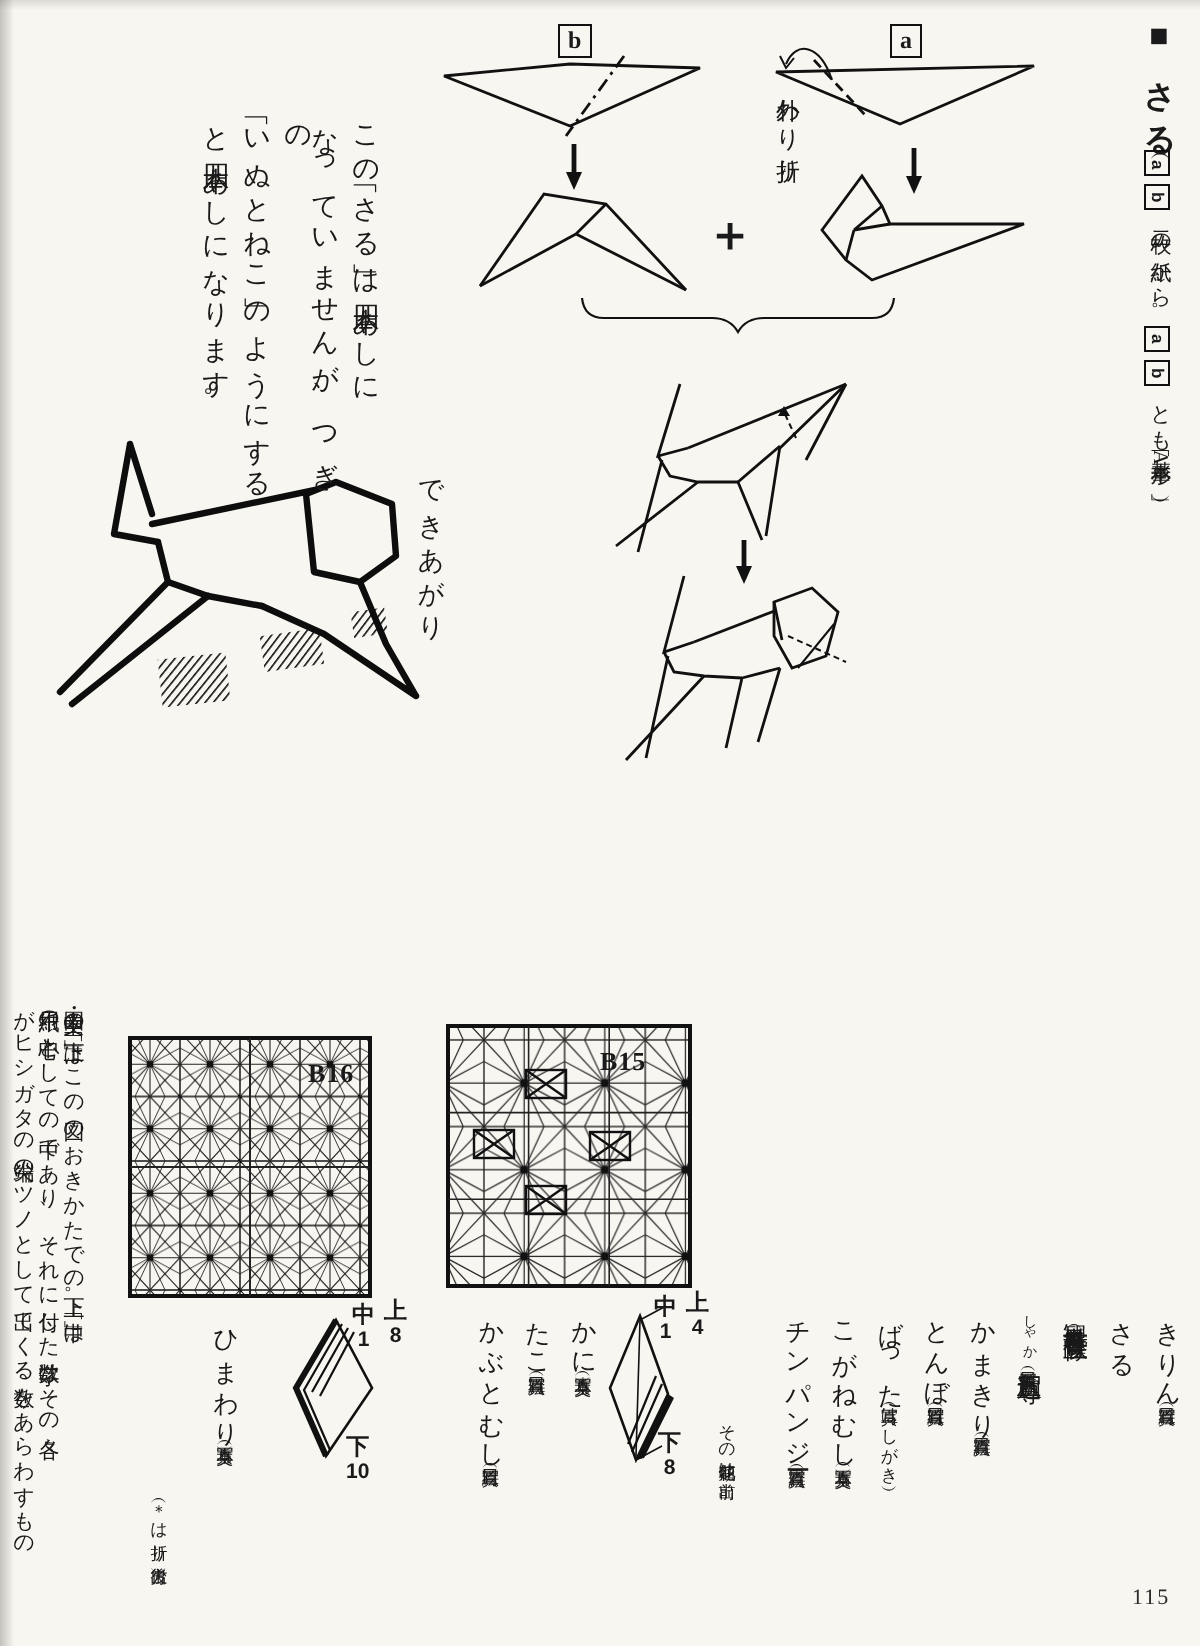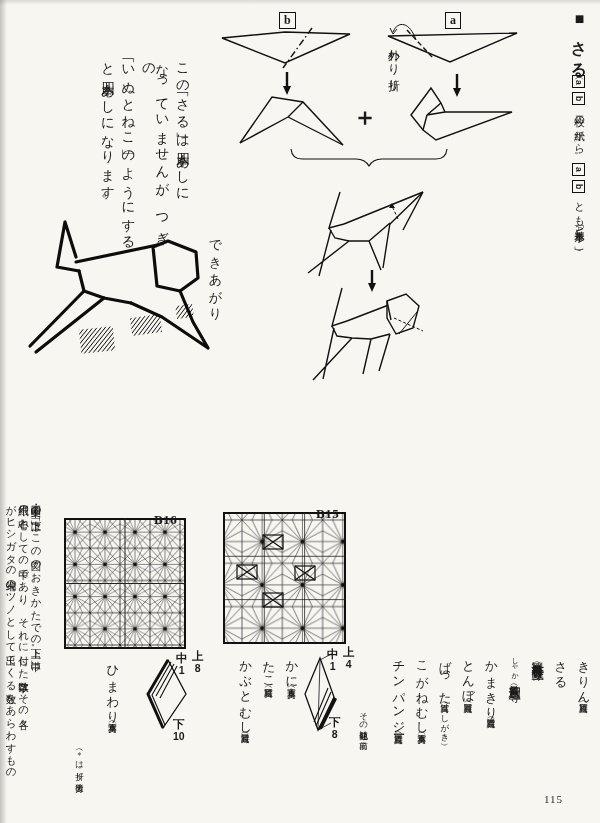--- a/index.html
+++ b/index.html
@@ -31,40 +31,40 @@
   
   .outfold{left:385px;top:40px;height:95px;font-size:12px;letter-spacing:1px;}
 
   
   .plus{left:353px;top:101px;font:bold 24px "Liberation Sans",sans-serif;}
 
   
   .done{left:206px;top:231px;height:85px;font-size:13px;letter-spacing:2px;}
 
   
-  .crease-label{font:bold 13px "Liberation Serif",serif;letter-spacing:0.5px;}
+  .crease-label{font:bold 13px "Liberation Serif",serif;letter-spacing:0.5px;margin-top:17px;}
 
   
   .legend{left:3px;top:497px;height:300px;font-size:10.5px;letter-spacing:0.5px;line-height:1.0;}
   .legend .col{margin-left:2px;}
   .legend-foot{left:74px;top:746px;height:78px;font-size:8.5px;letter-spacing:0.5px;}
 
   
   .models{height:158px;font-size:12.5px;letter-spacing:1px;line-height:1.05;}
   .model-col{margin-left:10px;}
   .model-note{font-size:8.5px;letter-spacing:0;}
   .furigana{font-size:7px;letter-spacing:0;}
   .extra-note{font-size:8.5px;letter-spacing:0;padding-top:54px;margin-left:8px;}
 
   
   .dlabel{position:absolute;text-align:center;line-height:1.05;font-weight:bold;}
   .dlabel .k{display:block;font-size:11.5px;font-family:"Liberation Serif",serif;}
   .dlabel .n{display:block;font:bold 10.5px "Liberation Sans",sans-serif;}
 
-  .pagenum{left:544px;top:793px;font-size:11px;letter-spacing:1px;color:#2a2a2a;}
+  .pagenum{left:566px;top:793px;font-size:11px;letter-spacing:1px;color:#2a2a2a;}
 </style>
 </head>
 <body>
 
 <div class="page">
 
   <svg class="art" width="600" height="823" viewBox="0 0 600 823">
     <defs>
       <pattern id="hatch" width="3.2" height="3.2" patternUnits="userSpaceOnUse" patternTransform="rotate(45)">
         <line x1="0" y1="0" x2="0" y2="3.2" stroke="#111" stroke-width="1.6"></line>
@@ -211,21 +211,21 @@
 
   <div class="col">この「さる」は四本あしに</div>
       <div class="col">なっていませんが、つぎの</div>
       <div class="col">「いぬとねこ」のようにする</div>
       <div class="col">と四本あしになります。</div>
     </div>
 
   <div class="abs vt done">できあがり</div>
 
   <div class="abs crease-label" style="left:154px;top:512px;">B16</div>
-  <div class="abs crease-label" style="left:316px;top:506px;">B15</div>
+  <div class="abs crease-label" style="left:300px;top:506px;">B15</div>
 
   <div class="abs vt legend">
 
   <div class="col">図中・文中の「上」「下」はこの図のおきかたでの上下。「中」は</div>
       <div class="col">用紙の中心としての中であり、それに付した数字はその各々</div>
       <div class="col">がヒシガタの尖端のツノとして出てくる数をあらわすもの</div>
     </div>
   <div class="abs vt legend-foot">（＊は折り方後出）</div>
 
   <div class="dlabel" style="left:176px;top:652px;">

